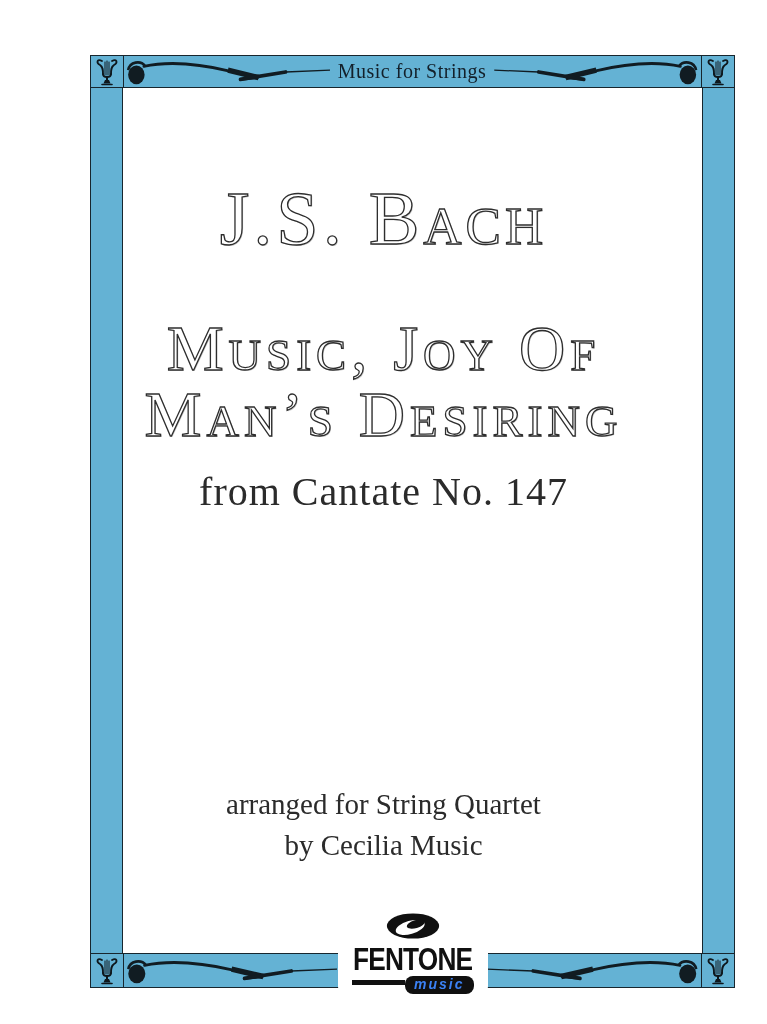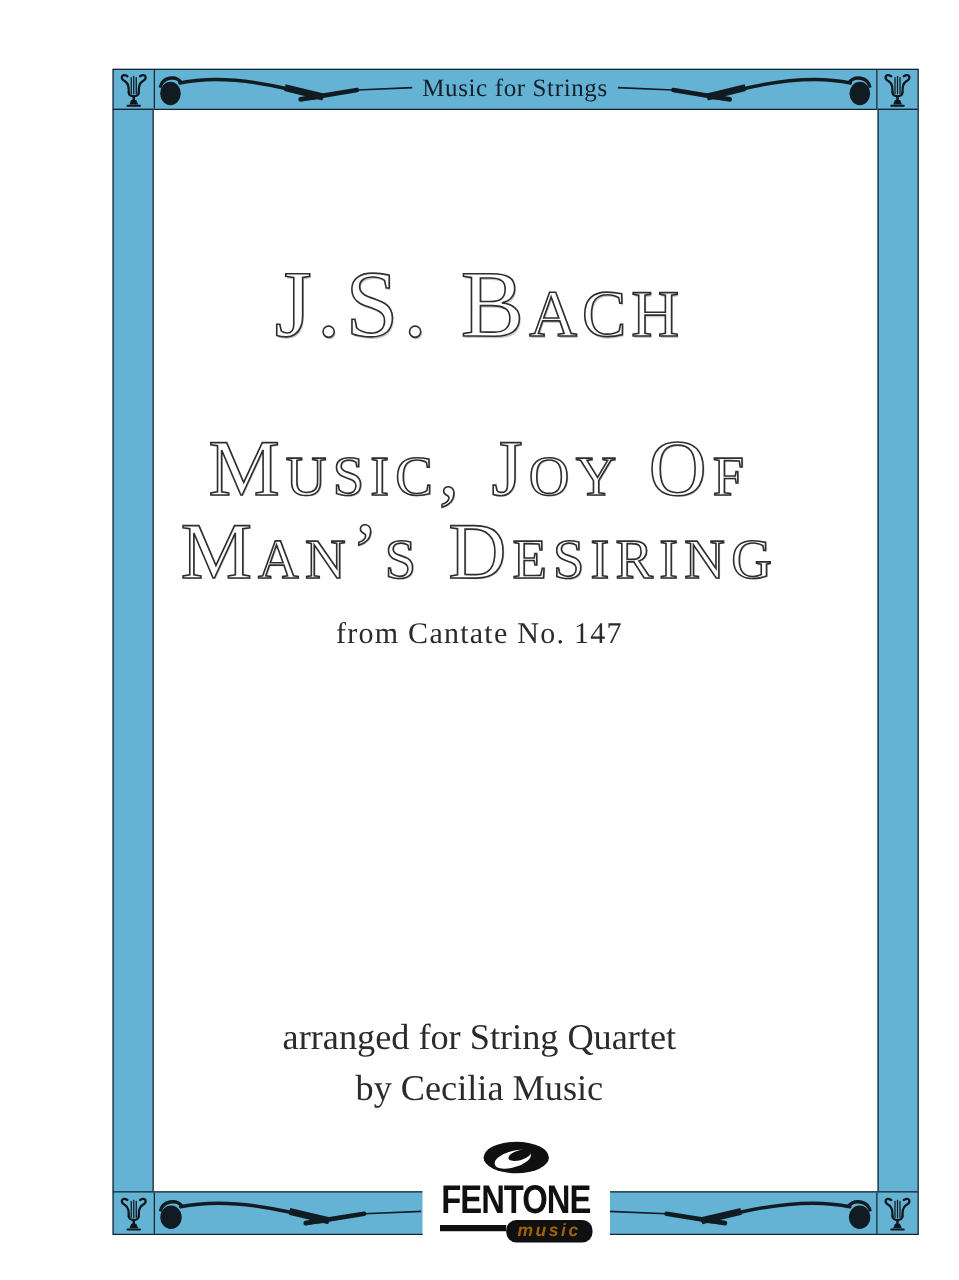--- a/index.html
+++ b/index.html
@@ -27,53 +27,53 @@
   .flourish svg { width:100%; height:28px; display:block; }
   .flip svg { transform:scaleX(-1); }
 
   .band-label {
     align-self:center; white-space:nowrap; padding:0 8px;
     font-size:20px; font-weight:500; letter-spacing:.5px; color:#13202a;
   }
   .logo-gap { flex:0 0 150px; }
 
   
-  .ctext { position:absolute; left:0; right:0; text-align:center;margin-top:26px; }
+  .ctext { position:absolute; left:0; right:0; text-align:center; }
   .engraved { color:#2e2e2e; }
   @supports (-webkit-text-stroke: 1px #000) {
     .engraved { color:#ffffff; -webkit-text-stroke:1.3px #2e2e2e; text-shadow:1px 1px 0 rgba(40,40,40,.25); }
   }
   .composer {
     top:180px; font-size:76px; line-height:1; letter-spacing:4px;
     font-variant:small-caps;
   }
   .work-title {
     top:316px; font-size:64px; line-height:66px; letter-spacing:5px;
     font-variant:small-caps;
   }
-  .work-source { top:468px; font-size:24px; letter-spacing:1px; color:#2b2b2b; }
+  .work-source { top:468px; font-size:40px; letter-spacing:1px; color:#2b2b2b; }
   .arranger    { top:784px; font-size:29px; line-height:41px; color:#2b2b2b; }
 
   
   .logo-box {
     position:absolute; top:898px; left:383px; transform:translateX(-50%);
     width:150px; height:100px; background:#ffffff; z-index:5;
     border-radius:0 0 12px 12px;
     display:flex; flex-direction:column; align-items:center;text-align:right;
   }
   .logo-oval { margin-top:14px; }
   .logo-name {
     font-family:"Liberation Sans", sans-serif; font-weight:800;
     font-size:32px; line-height:1; letter-spacing:-1px; color:#101010;
     transform:scaleX(.82); margin-top:3px; white-space:nowrap;
   }
   .logo-bottom { display:flex; width:122px; margin-top:1px; }
   .logo-bar { flex:1 1 auto; height:5px; background:#101010; margin-top:4px; }
   .logo-music {
-    background:#101010; color:#a16207; border-radius:8px;
+    background:#101010; color:#3b82f6; border-radius:8px;
     font:italic 700 14px/15px "Liberation Sans", sans-serif;
     letter-spacing:2px; padding:1px 9px 2px;
   }
 </style>
 </head>
 <body>
 
 <svg width="0" height="0" style="position:absolute" aria-hidden="true">
   <defs>
     <g id="sym-lyre" stroke="#0e171c" fill="none" stroke-linecap="round">

